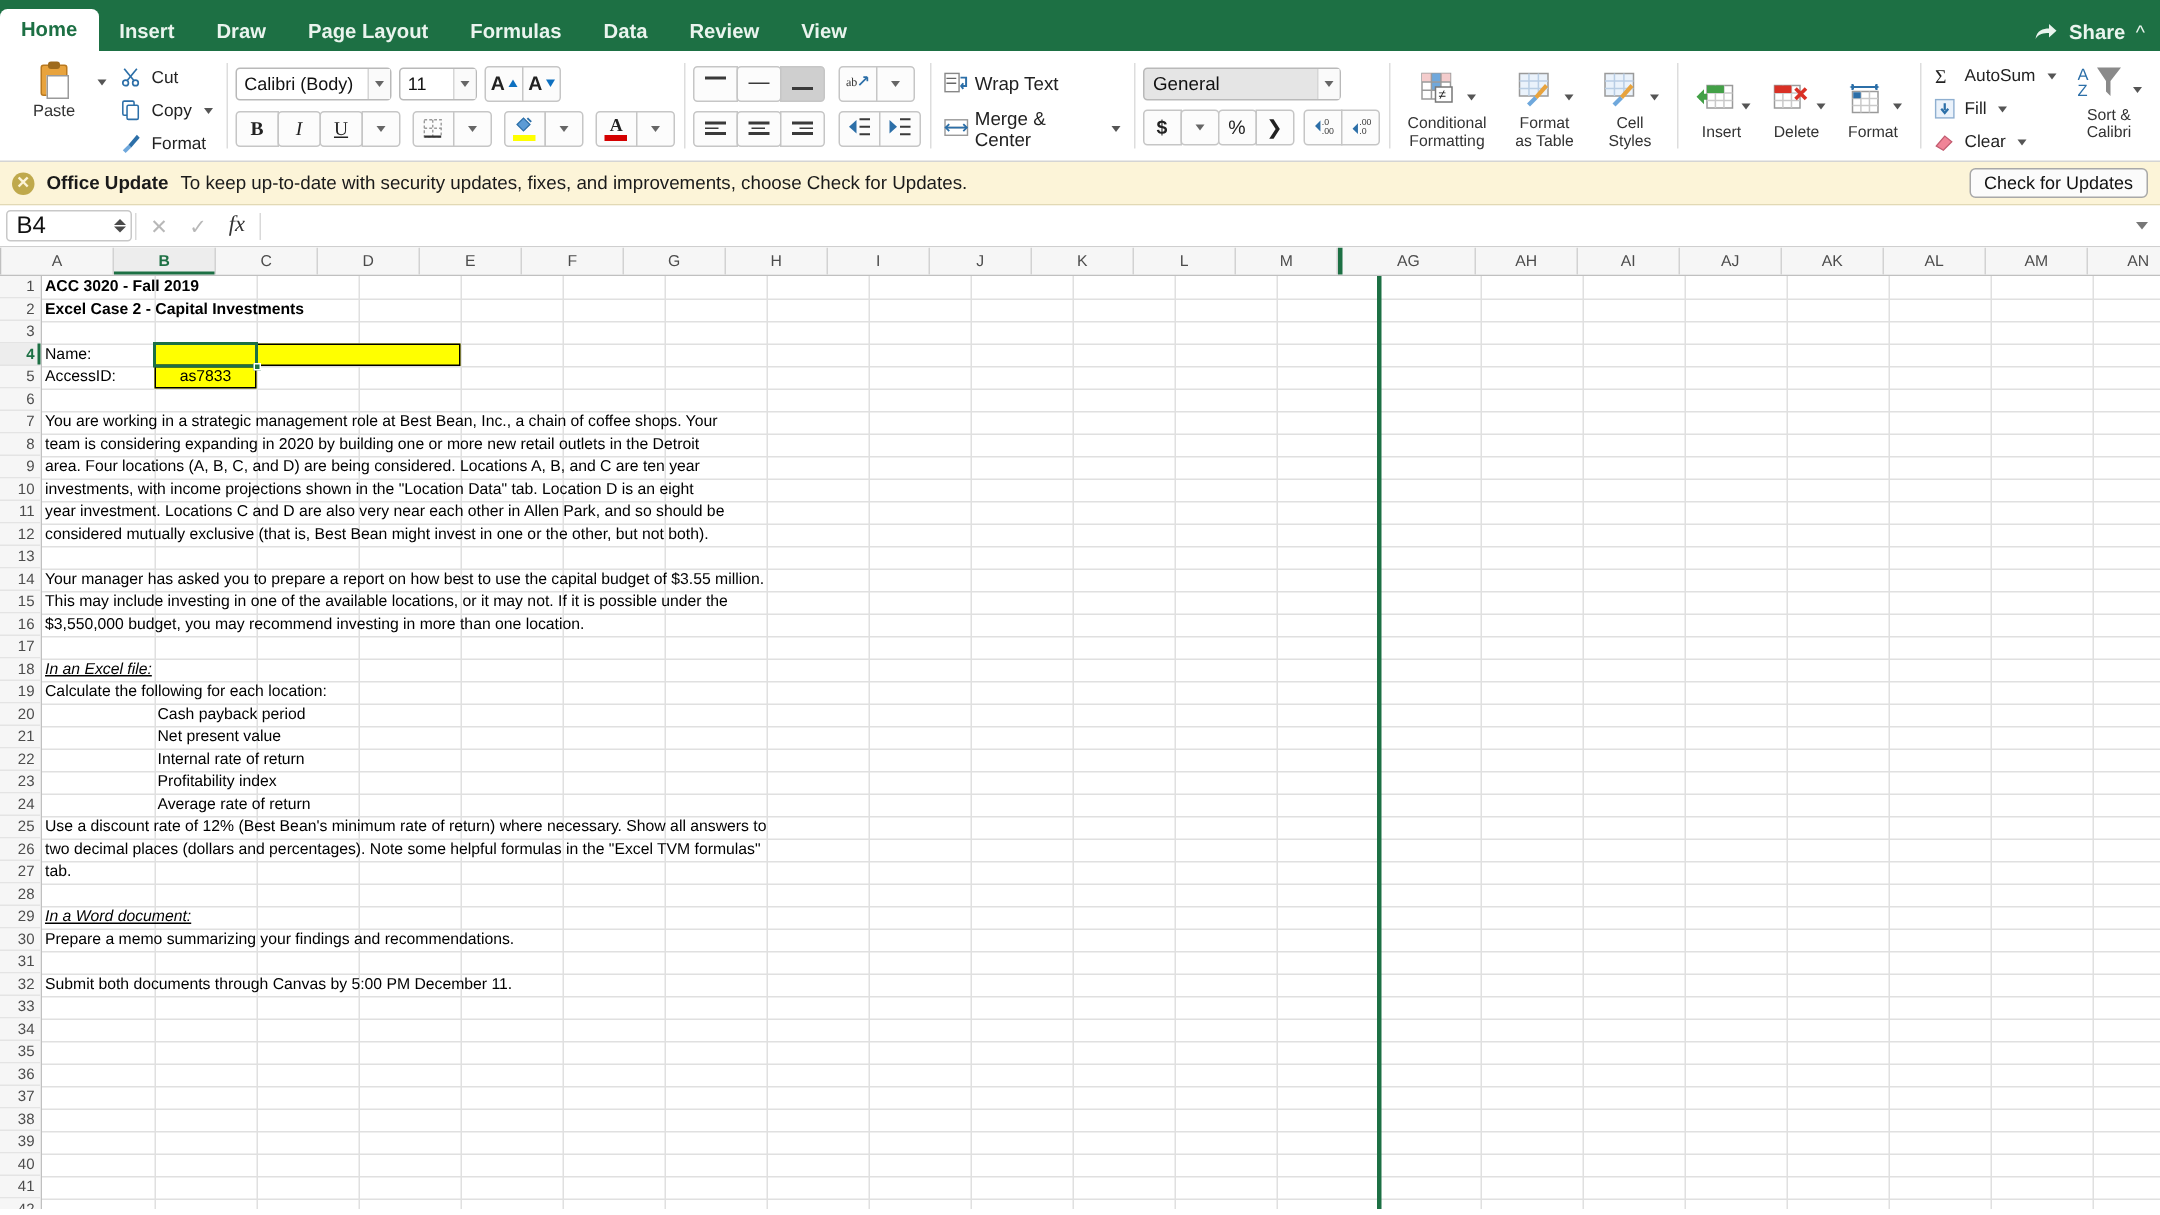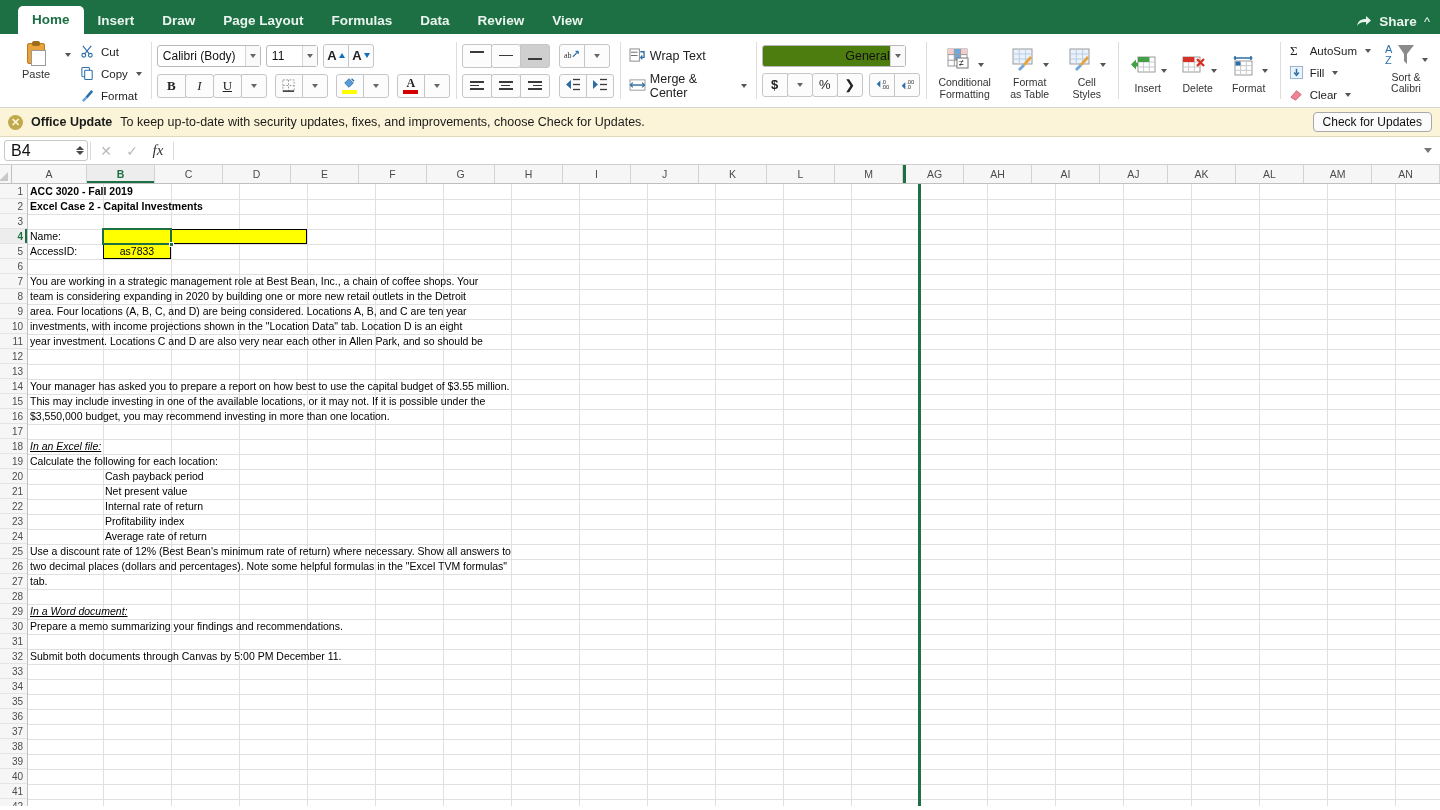--- a/index.html
+++ b/index.html
@@ -15,21 +15,21 @@
   .tabstrip {
     height: 34px; background: #1D7044;
     display: flex; align-items: flex-end;
     position: relative;
   }
   .tab {
     font-size: 13.5px; font-weight: bold; color: #EAF4EE;
     padding: 0 14px; height: 26px; line-height: 26px;
     margin-bottom: 0; white-space: nowrap;
   }
-  .tab.first { margin-left: 18px; }
+  .tab.first { }
   .tab.active {
     background: #FFFFFF; color: #1D7044;
     border-radius: 5px 5px 0 0; height: 28px; line-height: 28px;
   }
   .share-zone {
     position: absolute; right: 10px; bottom: 5px;
     display: flex; align-items: center; gap: 7px;
   }
   .share-label { font-size: 13.5px; font-weight: bold; color: #EAF4EE; }
   .chev { color:#EAF4EE; font-size: 13px; }
@@ -98,23 +98,23 @@
   .sizeA { font-size: 13px; font-weight: 600; }
   .tri-up { width:0;height:0;border-left:3.5px solid transparent;border-right:3.5px solid transparent;border-bottom:5px solid #0D70C0; margin-left:2px;}
   .tri-dn { width:0;height:0;border-left:3.5px solid transparent;border-right:3.5px solid transparent;border-top:5px solid #0D70C0; margin-left:2px;}
   .swatch-bar { width:15px; height:4px; margin-top:1px; }
 
   
   .algn-ic { width:18px; height:14px; display:flex; flex-direction:column; justify-content:center; gap:2px; align-items:center;}
   .algn-ic i { display:block; height:1.5px; background:#3a3a3a; }
 
   .numfmt {
-    width: 144px; height: 22px; border: 1px solid #B9B9B9; border-radius: 3px;
-    background: #4d7c0f; font-size: 12.5px; color:#111; padding-left: 6px;
-    display:flex; align-items:center; justify-content:flex-end;
+    width: 132px; height: 22px; border: 1px solid #B9B9B9; border-radius: 3px;
+    background: #e5e5e5; font-size: 12.5px; color:#111; padding-left: 6px;
+    display:flex; align-items:center; justify-content:space-between;
   }
 
   
   .bigbtn { width: 58px; display:flex; flex-direction:column; align-items:center; }
   .bigbtn .lbl { font-size: 10.5px; color:#333; text-align:center; line-height:11.5px; margin-top:2px; }
   .bigico { width: 30px; height: 28px; position: relative; }
 
   
   .msgbar {
     height: 29px; background: #FCF4D8; border-bottom: 1px solid #E2D9B5;
@@ -733,21 +733,21 @@
         <div class="chdr" style="width: 68px;">D</div>
         <div class="chdr" style="width: 68px;">E</div>
         <div class="chdr" style="width: 68px;">F</div>
         <div class="chdr" style="width: 68px;">G</div>
         <div class="chdr" style="width: 68px;">H</div>
         <div class="chdr" style="width: 68px;">I</div>
         <div class="chdr" style="width: 68px;">J</div>
         <div class="chdr" style="width: 68px;">K</div>
         <div class="chdr" style="width: 68px;">L</div>
         <div class="chdr" style="width: 68px;">M</div>
-        <div class="chdr hidden-break" style="width: 61px;">AG</div>
+        <div class="chdr hidden-break" style="width: 92px;">AG</div>
         <div class="chdr" style="width: 68px;">AH</div>
         <div class="chdr" style="width: 68px; text-align: center;">AI</div>
         <div class="chdr" style="width: 68px;">AJ</div>
         <div class="chdr" style="width: 68px;">AK</div>
         <div class="chdr" style="width: 68px;">AL</div>
         <div class="chdr" style="width: 68px;">AM</div>
         <div class="chdr" style="width: 68px;">AN</div>
       </div>
   </div>
   <div class="body">
@@ -863,20 +863,21 @@
         <div class="cell bold" style="left: 0px; top: 0px;">ACC 3020 - Fall 2019</div>
         <div class="cell bold" style="left: 0px; top: 15px;">Excel Case 2 - Capital Investments</div>
         <div class="cell " style="left: 0px; top: 45px;">Name:</div>
         <div class="cell " style="left: 0px; top: 60px;">AccessID:</div>
         <div class="cell ctr" style="left: 75px; top: 60px; width: 68px;">as7833</div>
         <div class="cell " style="left: 0px; top: 90px;">You are working in a strategic management role at Best Bean, Inc., a chain of coffee shops.  Your</div>
         <div class="cell " style="left: 0px; top: 105px;">team is considering expanding in 2020 by building one or more new retail outlets in the Detroit</div>
         <div class="cell " style="left: 0px; top: 120px;">area.  Four locations (A, B, C, and D) are being considered.  Locations A, B, and C are ten year</div>
         <div class="cell " style="left: 0px; top: 135px;">investments, with income projections shown in the "Location Data" tab.  Location D is an eight</div>
         <div class="cell " style="left: 0px; top: 150px;">year investment.  Locations C and D are also very near each other in Allen Park, and so should be</div>
+        <div class="cell " style="left: 0px; top: 165px;">considered mutually exclusive (that is, Best Bean might invest in one or the other, but not both).</div>
         <div class="cell " style="left: 0px; top: 195px;">Your manager has asked you to prepare a report on how best to use the capital budget of $3.55 million.</div>
         <div class="cell " style="left: 0px; top: 210px;">This may include investing in one of the available locations, or it may not.  If it is possible under the</div>
         <div class="cell " style="left: 0px; top: 225px;">$3,550,000 budget, you may recommend investing in more than one location.</div>
         <div class="cell ital-und" style="left: 0px; top: 255px;">In an Excel file:</div>
         <div class="cell " style="left: 0px; top: 270px;">Calculate the following for each location:</div>
         <div class="cell " style="left: 75px; top: 285px;">Cash payback period</div>
         <div class="cell " style="left: 75px; top: 300px;">Net present value</div>
         <div class="cell " style="left: 75px; top: 315px;">Internal rate of return</div>
         <div class="cell " style="left: 75px; top: 330px;">Profitability index</div>
         <div class="cell " style="left: 75px; top: 345px;">Average rate of return</div>

